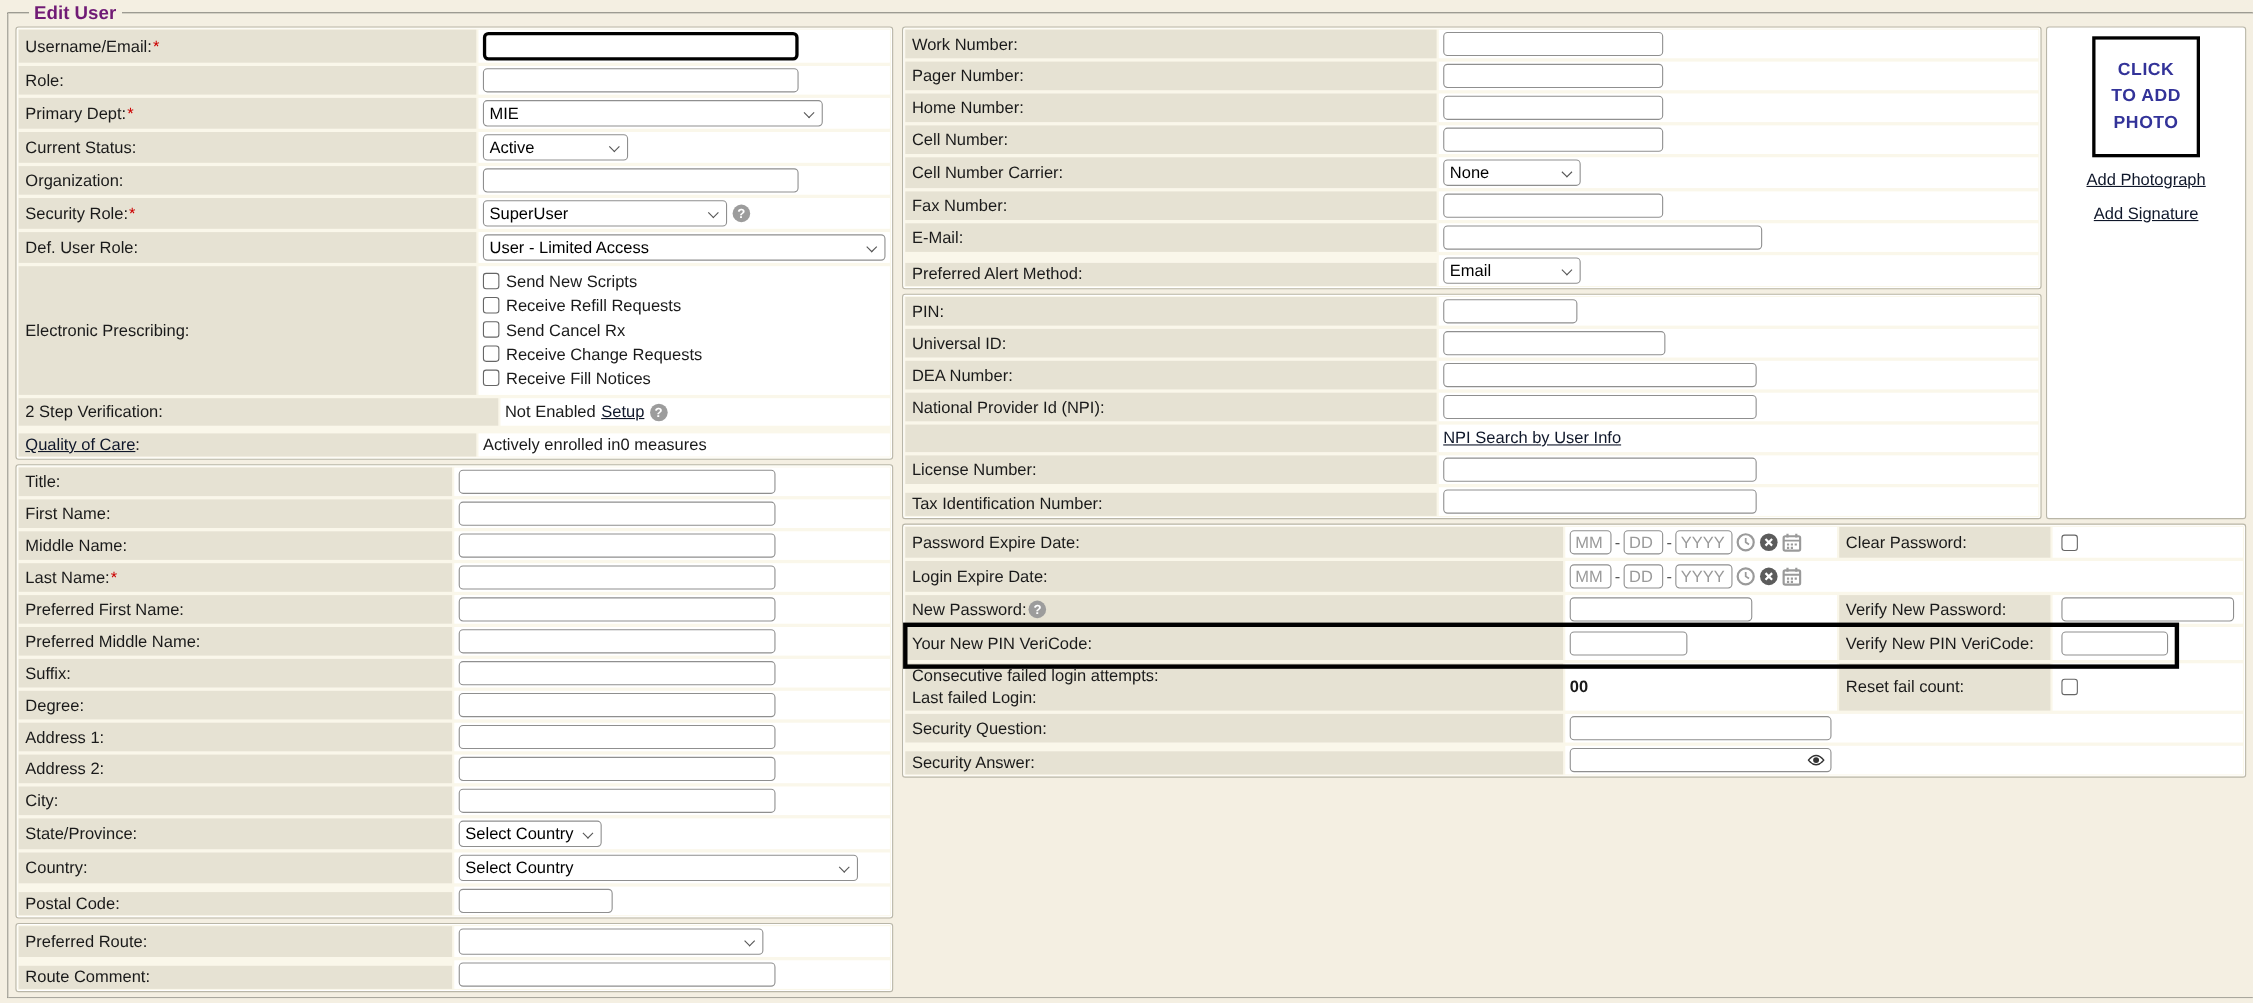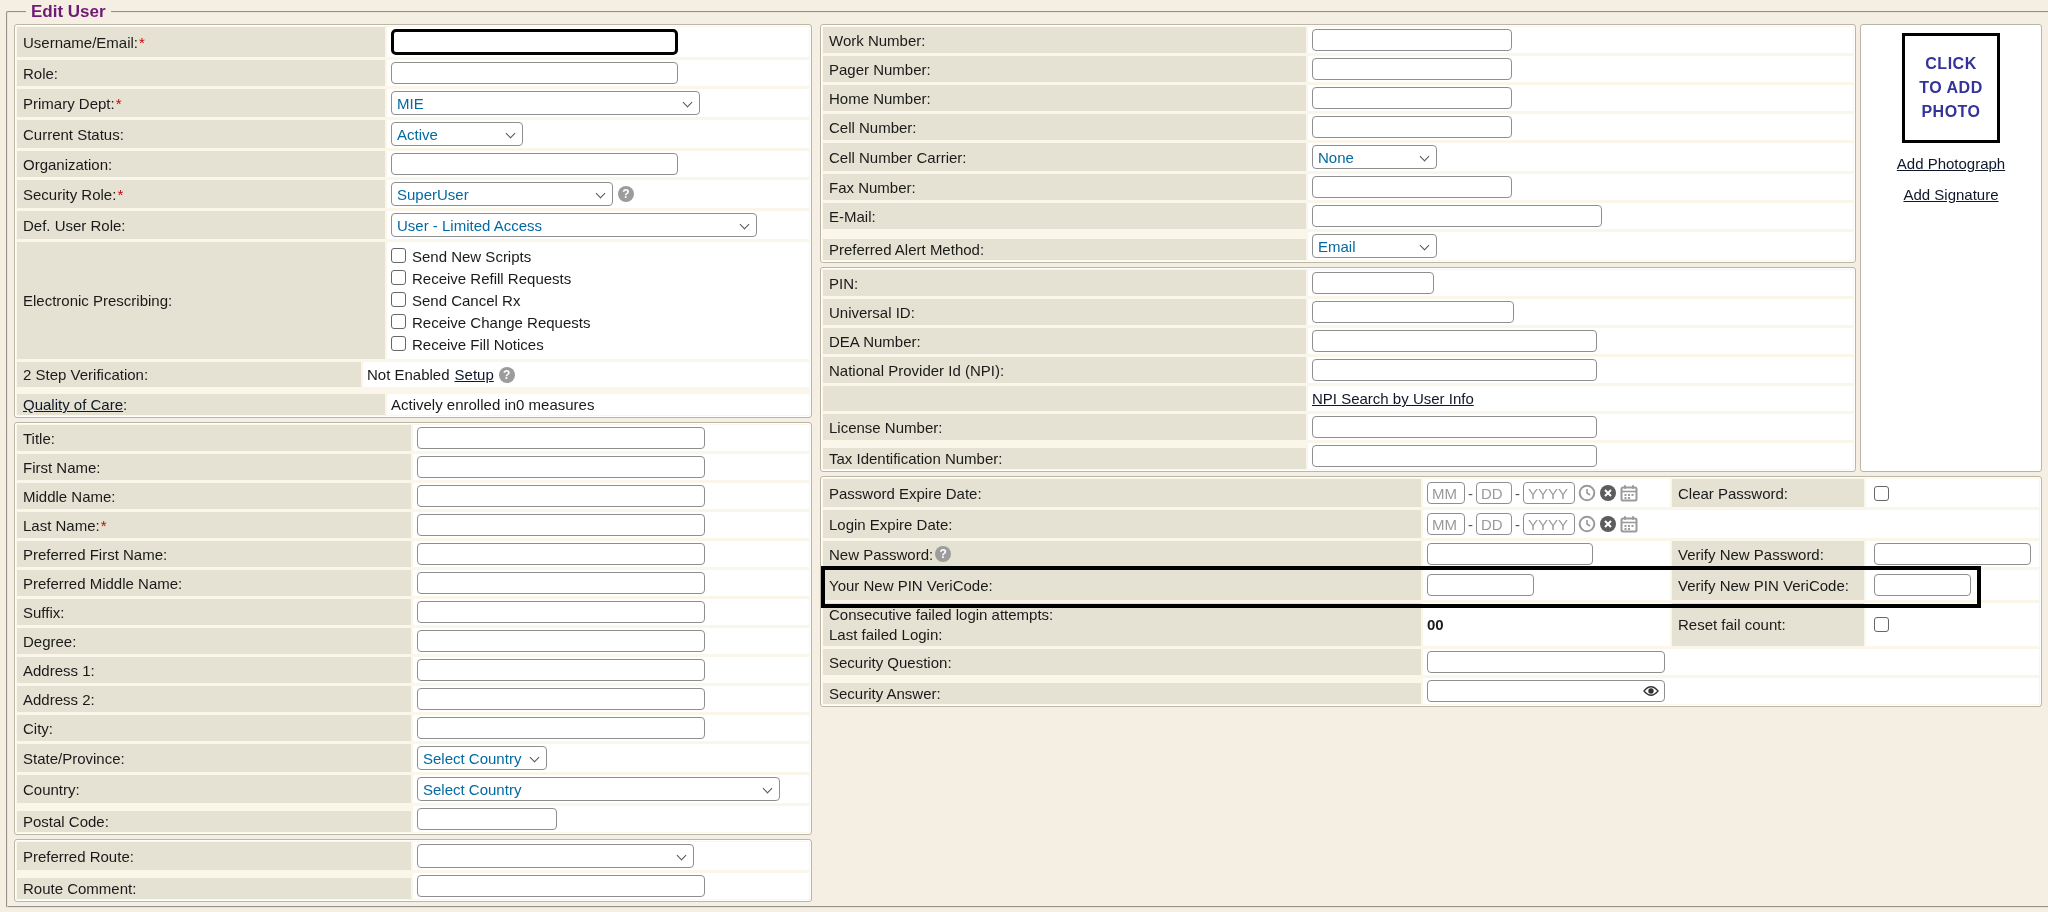--- a/index.html
+++ b/index.html
@@ -27,34 +27,34 @@
   .row{display:flex;align-items:stretch;margin-bottom:3px;min-height:25px;}
   .row:last-child{margin-bottom:0;align-items:flex-end;}
   .lbl{
     background:#e6e2d3;flex:none;display:flex;align-items:center;
     padding:2px 6px;margin-right:2px;box-sizing:border-box;
   }
   .val{
     background:#fff;flex:1;display:flex;align-items:center;
     padding:2px 4px;gap:5px;min-width:0;box-sizing:border-box;
   }
-  #box-account .lbl{width:368px;}
-  #box-account .row-two-step .lbl{width:344px;}
+  #box-account .lbl{width:416px;}
+  #box-account .row-two-step .lbl{width:436px;}
   #box-identity .lbl,#box-route .lbl{width:394px;}
   #box-contact .lbl,#box-identifiers .lbl{width:483px;}
   
   #box-security .lbl1{width:598px;background:#e6e2d3;flex:none;display:flex;align-items:center;padding:2px 6px;margin-right:2px;box-sizing:border-box;}
   #box-security .val1{width:247px;flex:none;background:#fff;display:flex;align-items:center;padding:2px 4px;gap:3px;box-sizing:border-box;}
   #box-security .val1.grow{flex:1;width:auto;}
   #box-security .lbl2{width:192px;flex:none;background:#e6e2d3;display:flex;align-items:center;padding:2px 6px;margin:0 2px;box-sizing:border-box;}
   #box-security .val2{flex:1;background:#fff;display:flex;align-items:center;padding:2px 8px;box-sizing:border-box;}
   .req{color:#cc0000;margin-left:1px;}
   .inp{
     height:22px;border:1px solid #8f8f8f;border-radius:4px;background:#fff;
-    font:inherit;padding:0 4px;box-sizing:border-box;color:#0369a1;
+    font:inherit;padding:0 4px;box-sizing:border-box;color:#000000;
   }
   .inp::placeholder{color:#9a9a9a;}
   .inp-focus{border:3px solid #000;border-radius:5px;height:26px;}
   select.inp{height:24px;appearance:none;-webkit-appearance:none;padding:0 22px 0 5px;}
   .sel{position:relative;display:inline-block;}
   .sel::after{
     content:"";position:absolute;right:9px;top:8px;width:6px;height:6px;
     border-right:1.6px solid #555;border-bottom:1.6px solid #555;
     transform:rotate(45deg);pointer-events:none;
   }

